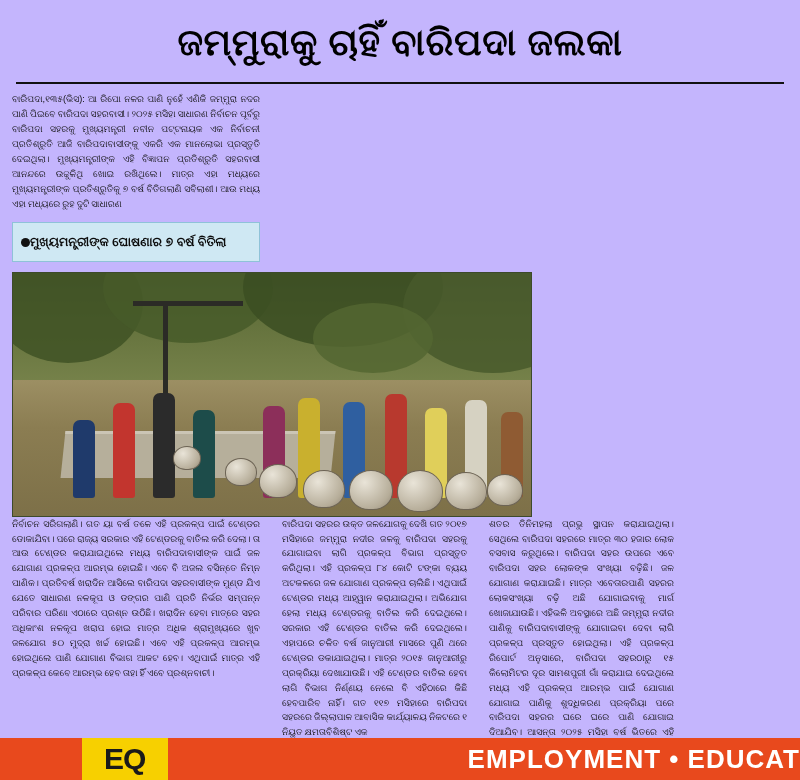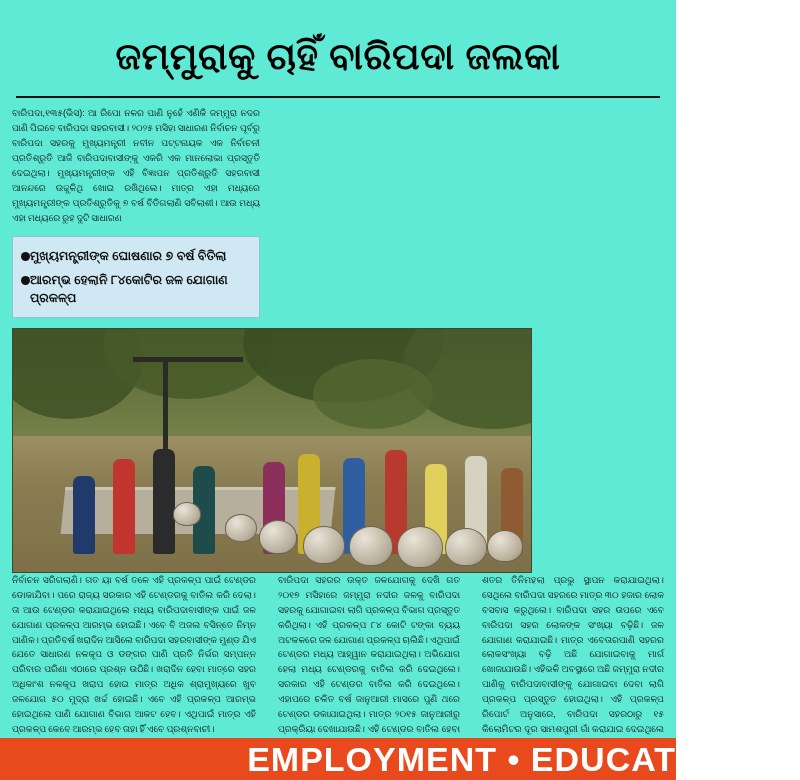--- a/index.html
+++ b/index.html
@@ -8,26 +8,26 @@
     background: #ffffff;
   }
   body {
     width: 800px;
     height: 780px;
     font-family: "Liberation Sans", sans-serif;
     overflow: hidden;
     position: relative;
   }
   .page {
-    width: 676px;
+    width: 800px;
     height: 780px;
     position: relative;
-    background: #5eead4;
+    background: #c4b5fd;
     box-sizing: border-box;
-    padding: 16px 12px;
+    padding: 2px 12px;
   }
   
   .headline {
     text-align: center;
     font-size: 37px;
     font-weight: bold;
     color: #000;
     letter-spacing: 0.5px;
     padding-top: 18px;
     padding-bottom: 10px;
@@ -164,21 +164,21 @@
     color: #1a1a1a;
     font-size: 30px;
     font-weight: bold;
     display: flex;
     align-items: center;
     justify-content: center;
     letter-spacing: -1px;
   }
   .banner-text {
     color: #ffffff;
-    font-size: 34px;
+    font-size: 26px;
     font-weight: bold;
     letter-spacing: 1px;
     padding-left: 300px;
     white-space: nowrap;
   }
 </style>
 </head>
 <body>
 
 <div class="page">
@@ -188,24 +188,20 @@
 
   <div class="top-section">
 
     <div class="col lead-col">
       <div class="body-text">ବାରିପଦା,୧୩୫(ଭିସ): ଆ ରିପୋ ନଳର ପାଣି ନୁହେଁ ଏଣିକି ଜମ୍ମୁରା ନଦର ପାଣି ପିଇବେ ବାରିପଦା ସହରବାସୀ। ୨୦୨୫ ମସିହା ସାଧାରଣ ନିର୍ବାଚନ ପୂର୍ବରୁ ବାରିପଦା ସହରକୁ ମୁଖ୍ୟମନ୍ତ୍ରୀ ନବୀନ ପଟ୍ଟନାୟକ ଏକ ନିର୍ବାଚନୀ ପ୍ରତିଶ୍ରୁତି ଆଜି ବାରିପଦାବାସୀଙ୍କୁ ଏକରି ଏକ ମାନଲୋଭା ପ୍ରସ୍ତୁତି ଦେଇଥିଲା। ମୁଖ୍ୟମନ୍ତ୍ରୀଙ୍କ ଏହି ବିଜ୍ଞାପନ ପ୍ରତିଶ୍ରୁତି ସହରବାସୀ ଆନନ୍ଦରେ ଉଚ୍ଚୁଳିଥି ଖୋଇ ରଖିଥିଲେ। ମାତ୍ର ଏହା ମଧ୍ୟରେ ମୁଖ୍ୟମନ୍ତ୍ରୀଙ୍କ ପ୍ରତିଶ୍ରୁତିକୁ ୭ ବର୍ଷ ବିତିଗଲାଣି ସବିଲାଶୀ। ଆଉ ମଧ୍ୟ ଏହା ମଧ୍ୟରେ ରୁହ ଦୁଟି ସାଧାରଣ</div>
 
       <div class="bullet-box">
         <div class="bullet-item">
           <span class="dot"></span>
           <span>ମୁଖ୍ୟମନ୍ତ୍ରୀଙ୍କ ଘୋଷଣାର ୭ ବର୍ଷ ବିତିଲା</span>
-        </div>
-        <div class="bullet-item">
-          <span class="dot"></span>
-          <span>ଆରମ୍ଭ ହେଲାନି ୮୪କୋଟିର ଜଳ ଯୋଗାଣ ପ୍ରକଳ୍ପ</span>
         </div>
       </div>
     </div>
 
     <div class="photo-wrap">
       <div class="sky"></div>
 
       <div class="foliage" style="left:-20px; top:-30px; width:150px; height:120px;"></div>
       <div class="foliage" style="left:90px; top:-40px; width:170px; height:110px; background:#475a29;"></div>
       <div class="foliage" style="left:230px; top:-46px; width:200px; height:120px; background:#3b4e22;"></div>

